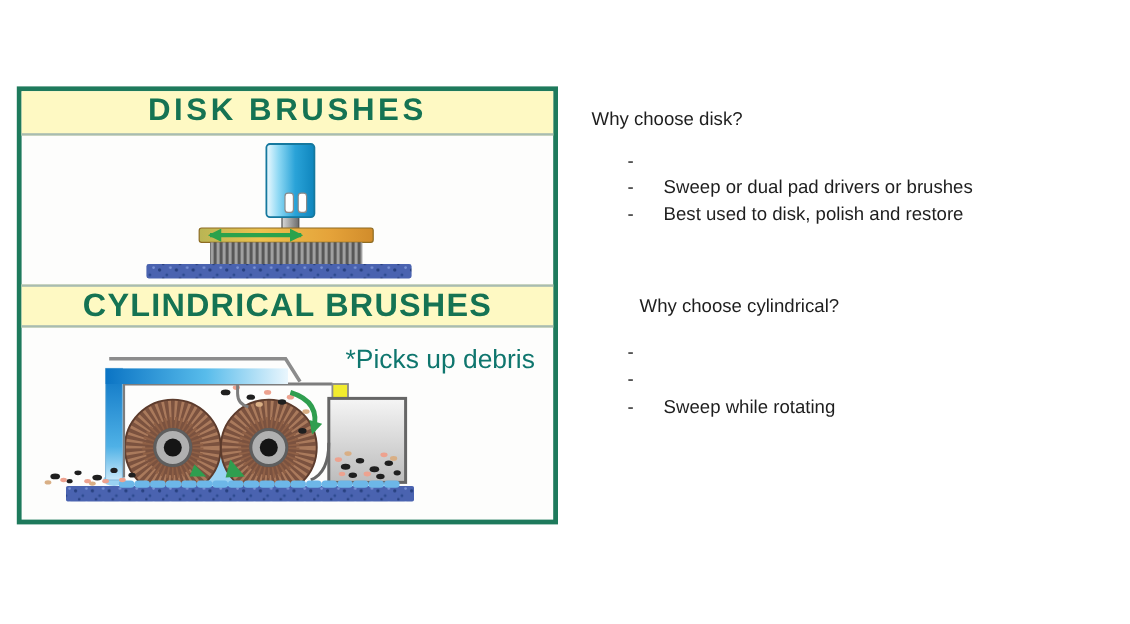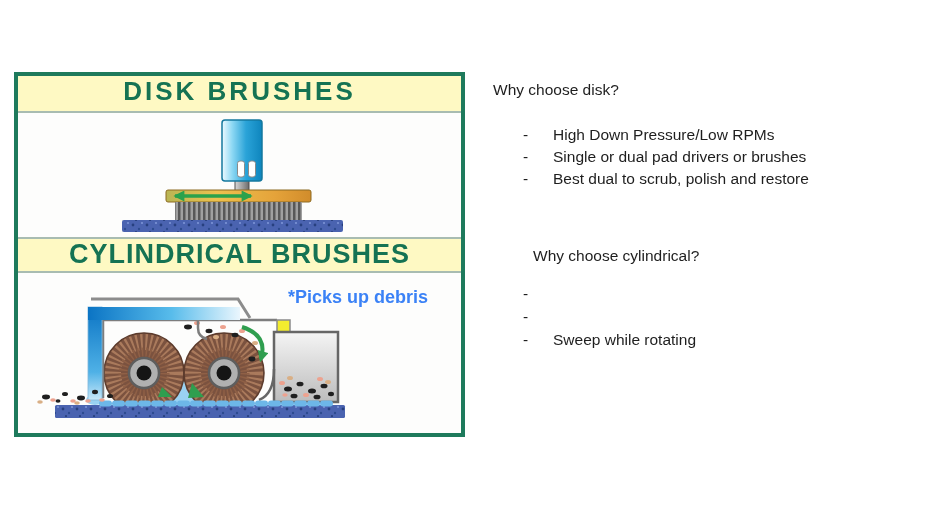--- a/index.html
+++ b/index.html
@@ -20,27 +20,27 @@
   .panel-header.first{height:35px;border-bottom:2px solid #a8bcb1;}
   .panel-header.second{height:32px;border-top:2px solid #a8bcb1;border-bottom:2px solid #a8bcb1;}
   .panel-title{
     color:#157353;font-weight:bold;white-space:nowrap;
   }
   .panel-title.disk{font-size:26px;letter-spacing:3px;}
   .panel-title.cyl{font-size:27px;letter-spacing:1px;}
   .art{display:block;}
   .note{
     position:absolute;left:270px;top:211px;
-    font-size:18px;font-weight:bold;color:#3b82f6;white-space:nowrap;
+    font-size:22px;font-weight:normal;color:#0f766e;white-space:nowrap;
   }
   
   .heading{
     position:absolute;left:493px;font-size:15.5px;line-height:20px;color:#1e1e1e;white-space:nowrap;
   }
-  #disk-heading{top:80px;}
+  #disk-heading{top:90px;}
   #cyl-heading{top:246px;margin-left:40px;}
   .blist{
     position:absolute;left:493px;margin:0;padding:0;list-style:none;
     font-size:15.5px;color:#1e1e1e;
   }
   #disk-list{top:124px;}
   #cyl-list{top:282px;}
   .blist li{height:22px;line-height:22px;padding-left:30px;display:flex;white-space:nowrap;}
   #cyl-list li{height:23px;line-height:23px;}
   .dash{flex:none;width:30px;}
@@ -218,29 +218,28 @@
   </svg>
 
   <div class="note">*Picks up debris</div>
 </div>
 
 <div class="heading" id="disk-heading">Why choose disk?</div>
 
 <ul class="blist" id="disk-list">
   <li>
     <span class="dash">-</span>
-    <span>High Down Pressure/Low RPMs</span>
-  </li>
-  <li>
-    <span class="dash">-</span>
-    <span>Single or dual pad drivers or brushes</span>
-  </li>
-  <li>
-    <span class="dash">-</span>
-    <span>Best dual to scrub, polish and restore</span>
+  </li>
+  <li>
+    <span class="dash">-</span>
+    <span>Sweep or dual pad drivers or brushes</span>
+  </li>
+  <li>
+    <span class="dash">-</span>
+    <span>Best used to disk, polish and restore</span>
   </li>
 </ul>
 
 <div class="heading" id="cyl-heading">Why choose cylindrical?</div>
 
 <ul class="blist" id="cyl-list">
   <li>
     <span class="dash">-</span>
   </li>
   <li>

